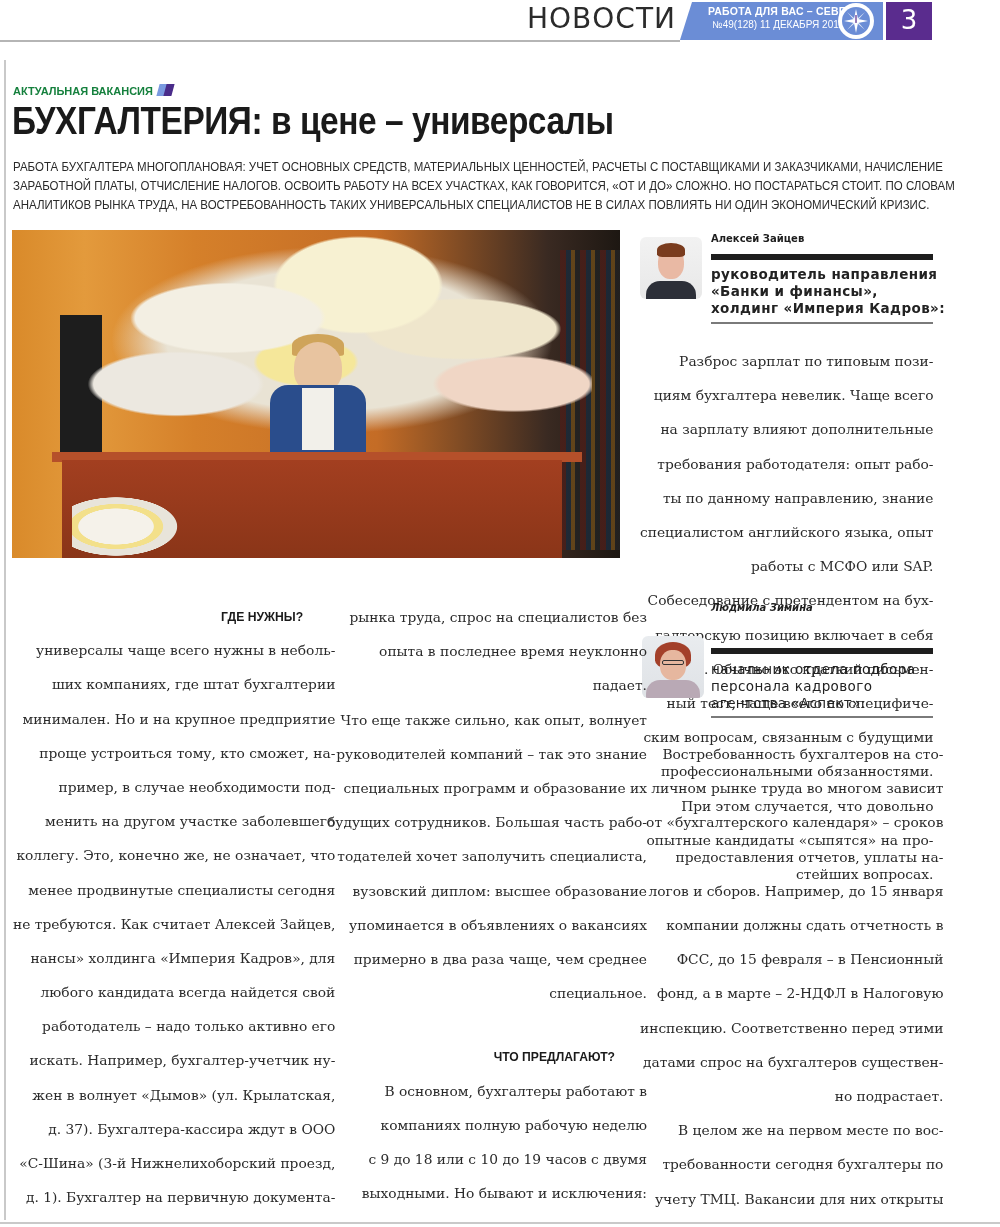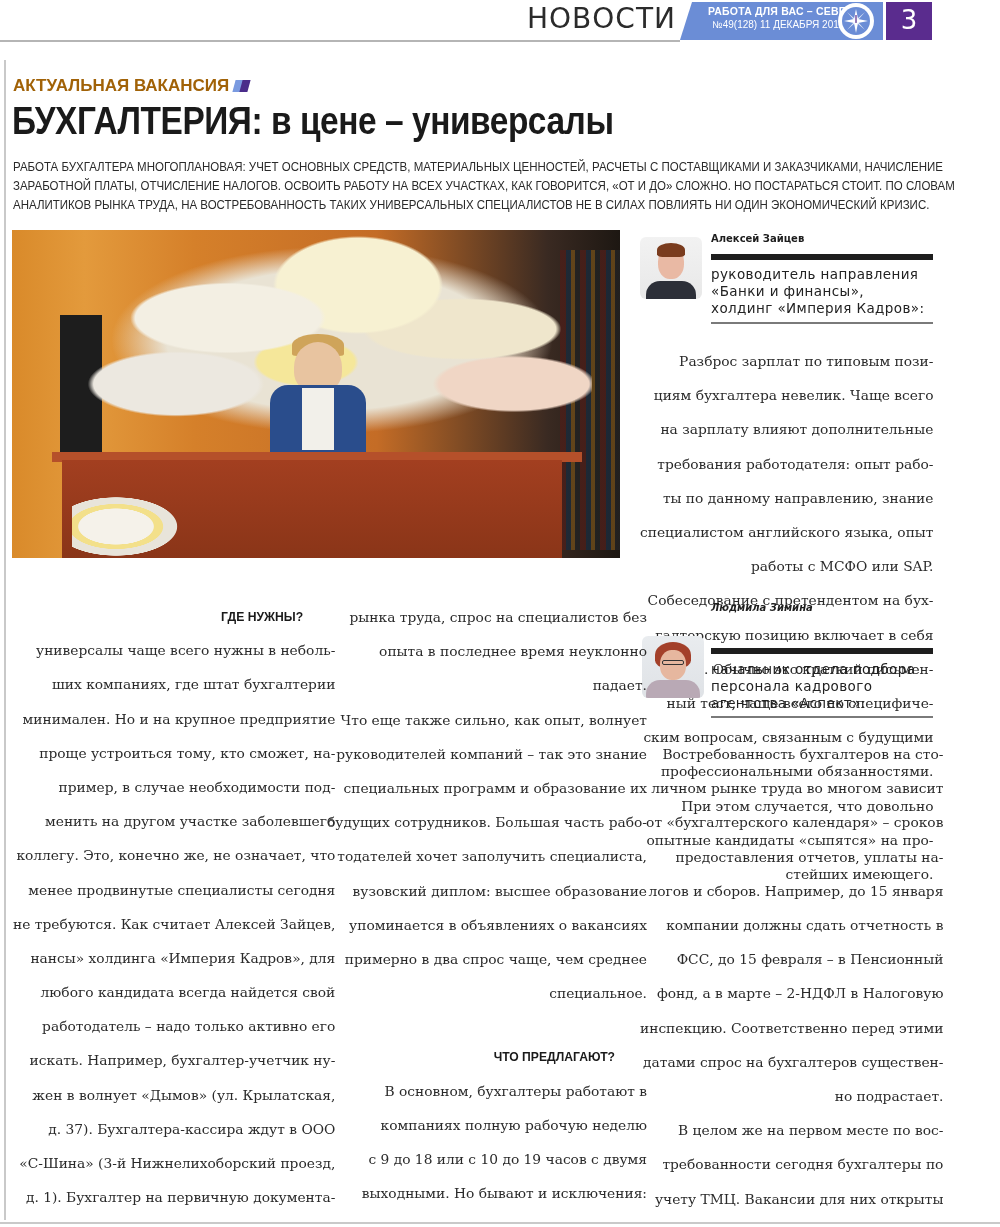--- a/index.html
+++ b/index.html
@@ -13,21 +13,21 @@
   .pub-title { position: absolute; left: 708px; top: 5px; font-family: "Liberation Sans", sans-serif; font-weight: bold; font-size: 10.5px; color: #ffffff; letter-spacing: 0.2px; }
   .pub-issue { position: absolute; left: 712px; top: 19px; font-family: "Liberation Sans", sans-serif; font-size: 10px; color: #ffffff; }
   .compass { position: absolute; left: 838px; top: 3px; width: 36px; height: 36px; border-radius: 50%; background: #ffffff; }
   .compass-inner { position: absolute; left: 4px; top: 4px; width: 28px; height: 28px; border-radius: 50%; background: #6b8dd6; }
   .page-num { position: absolute; left: 886px; top: 2px; width: 46px; height: 38px; background: #5a2c8e; color: #ffffff; font-family: "DejaVu Sans", sans-serif; font-size: 26px; text-align: center; line-height: 36px; }
 
   
   .left-rule { position: absolute; left: 4px; top: 60px; width: 2px; height: 1160px; background: #c9c9c9; }
   .bottom-rule { position: absolute; left: 0; top: 1222px; width: 1000px; height: 2px; background: #c9c9c9; }
 
-  .category { position: absolute; left: 13px; top: 76px; font-family: "Liberation Sans", sans-serif; font-weight: bold; font-size: 17px; color: #a16207; }
+  .category { position: absolute; left: 13px; top: 84px; font-family: "Liberation Sans", sans-serif; font-weight: bold; font-size: 11px; color: #15803d; }
   .cat-icon { display: inline-block; width: 18px; height: 12px; margin-left: 4px; vertical-align: -1px; position: relative; }
   .cat-icon i { position: absolute; top: 0; width: 8px; height: 12px; transform: skewX(-15deg); }
   .cat-icon i.a { left: 1px; background: #7a9ae0; }
   .cat-icon i.b { left: 8px; background: #4a2c8a; }
 
   .headline { position: absolute; left: 12px; top: 100px; font-family: "Liberation Sans", sans-serif; font-weight: bold; font-size: 38px; color: #1a1a1a; letter-spacing: -0.5px; transform: scaleX(0.88); transform-origin: left top; white-space: nowrap; }
 
   .lead { position: absolute; left: 13px; top: 158px; width: 980px; font-family: "Liberation Sans", sans-serif; font-size: 12.5px; line-height: 19px; color: #2a2a2a; text-transform: uppercase; transform: scaleX(0.92); transform-origin: left top; width: 1060px; }
 
   
@@ -127,21 +127,21 @@
   <div class="paper-pile"></div>
 </div>
 
 <div class="expert-photo ep1">
   <div class="suit"></div>
     <div class="face"></div>
     <div class="hairm"></div>
 </div>
 <div class="expert-name" style="left:711px; top:233px;">Алексей Зайцев</div>
 <div class="expert-bar" style="left:711px; top:254px; width:222px;"></div>
-<div class="expert-role nowrap-lines" style="left:711px; top:266px;">
+<div class="expert-role nowrap-lines" style="left:711px; top:266px;font-weight:bold;">
   <span>руководитель направления</span>
   <span>«Банки и финансы»,</span>
   <span>холдинг «Империя Кадров»:</span>
 </div>
 <div class="expert-rule" style="left:711px; top:322px; width:222px;"></div>
 <div class="col nowrap-lines" style="left:640px; top:336px;">
   <span>Разброс зарплат по типовым пози-</span>
   <span>циям бухгалтера невелик. Чаще всего</span>
   <span>на зарплату влияют дополнительные</span>
   <span>требования работодателя: опыт рабо-</span>
@@ -149,21 +149,21 @@
   <span>специалистом английского языка, опыт</span>
   <span>работы с МСФО или SAP.</span>
   <span>Собеседование с претендентом на бух-</span>
   <span>галтерскую позицию включает в себя</span>
   <span>тесты. Обычно это краткий письмен-</span>
   <span>ный тест, чаще всего по специфиче-</span>
   <span>ским вопросам, связанным с будущими</span>
   <span>профессиональными обязанностями.</span>
   <span>При этом случается, что довольно</span>
   <span>опытные кандидаты «сыпятся» на про-</span>
-  <span>стейших имеющего.</span>
+  <span>стейших вопросах.</span>
 </div>
 
 <div class="expert-photo ep2">
   <div class="top"></div>
     <div class="hairf"></div>
     <div class="face"></div>
     <div class="glasses"></div>
 </div>
 <div class="expert-name" style="left:711px; top:602px;font-style:italic;">Людмила Зимина</div>
 <div class="expert-bar" style="left:711px; top:648px; width:222px;"></div>
@@ -248,21 +248,21 @@
   <span>рынка труда, спрос на специалистов без</span>
   <span>опыта в последнее время неуклонно</span>
   <span>падает.</span>
   <span>Что еще также сильно, как опыт, волнует</span>
   <span>руководителей компаний – так это знание</span>
   <span>специальных программ и образование их</span>
   <span>будущих сотрудников. Большая часть рабо-</span>
   <span>тодателей хочет заполучить специалиста,</span>
   <span>вузовский диплом: высшее образование</span>
   <span>упоминается в объявлениях о вакансиях</span>
-  <span>примерно в два спрос чаще, чем среднее</span>
+  <span>примерно в два раза чаще, чем среднее</span>
   <span>специальное.</span>
   <span style="height:12px;"></span>
   <span class="sub">ЧТО ПРЕДЛАГАЮТ?</span>
   <span>В основном, бухгалтеры работают в</span>
   <span>компаниях полную рабочую неделю</span>
   <span>с 9 до 18 или с 10 до 19 часов с двумя</span>
   <span>выходными. Но бывают и исключения:</span>
   
   
   

